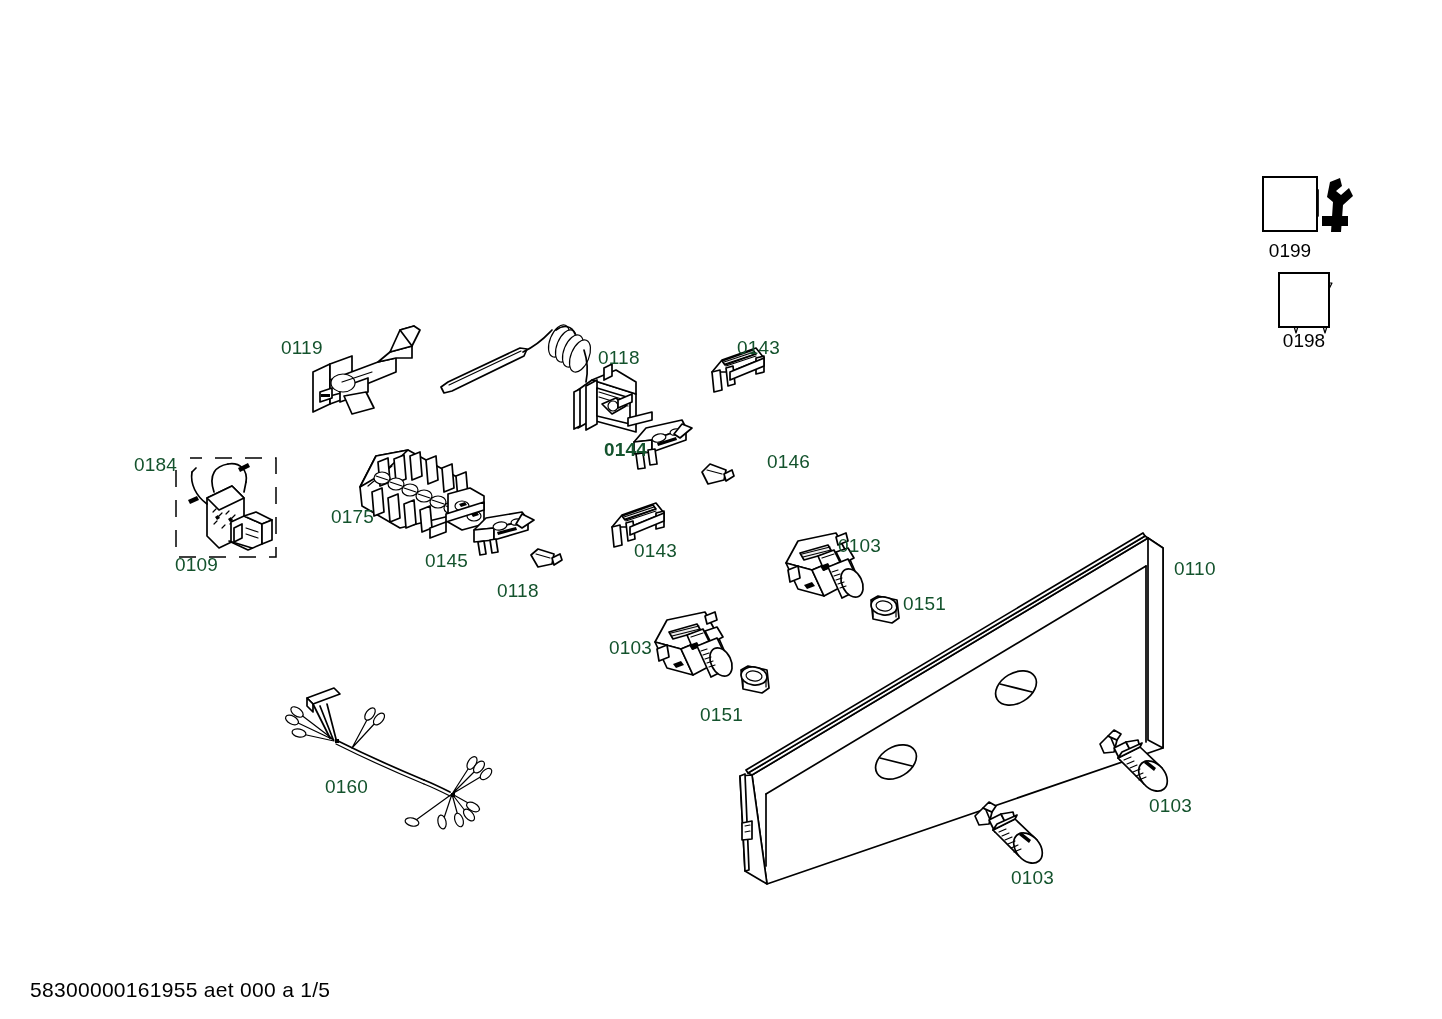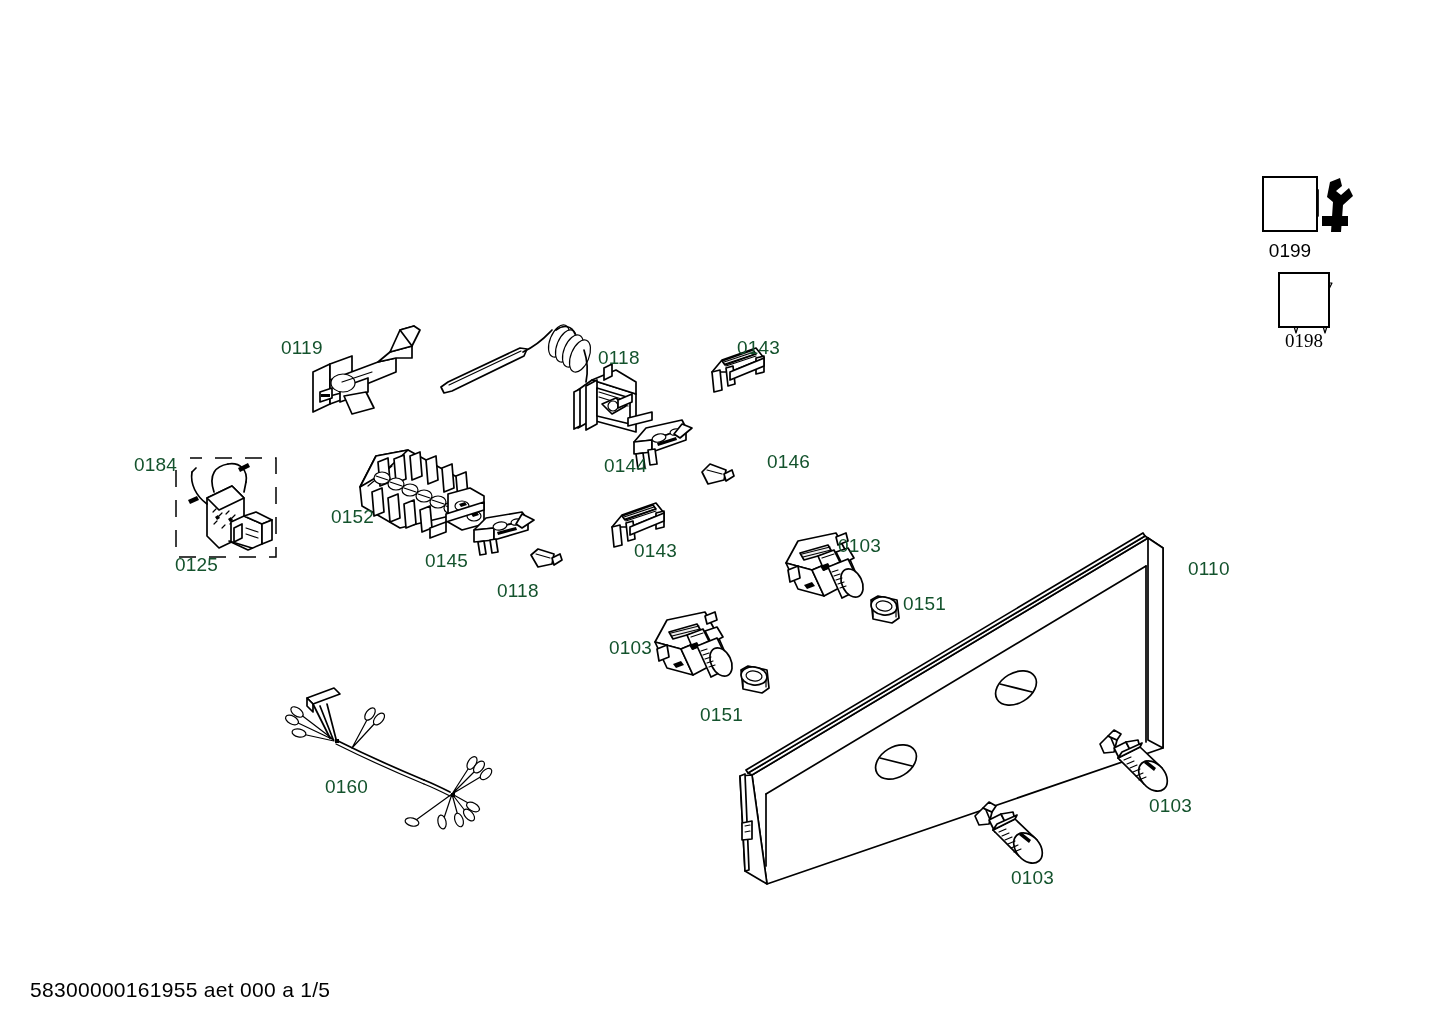--- a/index.html
+++ b/index.html
@@ -413,37 +413,37 @@
       <path class="fwT" d="M1322,291 h6 v32 l-3,10 l-3,-10 Z"></path>
       <path class="lnT" d="M1322,300 l6,3 M1322,305 l6,3 M1322,310 l6,3 M1322,315 l6,3 M1322,320 l6,3"></path>
     </g>
 
   </svg>
 
   <div class="legend-box" style="left:1262px; top:176px;"></div>
   <div class="legend-label" style="left:1290px; top:240px; transform:translateX(-50%);">0199</div>
 
   <div class="legend-box" style="left:1278px; top:272px; width:52px; height:56px;"></div>
-  <div class="legend-label" style="left:1304px; top:330px; transform:translateX(-50%);font-family:Liberation Serif, serif;">0198</div>
+  <div class="legend-label" style="left:1304px; top:330px; transform:translateX(-50%);">0198</div>
 
   <div class="label" style="left:281px;  top:338px;">0119</div>
   <div class="label" style="left:598px;  top:348px;">0118</div>
   <div class="label" style="left:737px;  top:338px;">0143</div>
-  <div class="label" style="left:604px;  top:456px;">0144</div>
+  <div class="label" style="left:604px;  top:440px;font-weight:bold;">0144</div>
   <div class="label" style="left:735px;  top:452px;margin-left:32px;">0146</div>
   <div class="label" style="left:134px;  top:455px;">0184</div>
-  <div class="label" style="left:175px;  top:555px;">0125</div>
-  <div class="label" style="left:331px;  top:507px;">0152</div>
+  <div class="label" style="left:175px;  top:555px;">0109</div>
+  <div class="label" style="left:331px;  top:507px;">0175</div>
   <div class="label" style="left:425px;  top:551px;">0145</div>
   <div class="label" style="left:497px;  top:581px;">0118</div>
   <div class="label" style="left:634px;  top:541px;">0143</div>
   <div class="label" style="left:838px;  top:536px;">0103</div>
   <div class="label" style="left:903px;  top:594px;">0151</div>
   <div class="label" style="left:609px;  top:638px;">0103</div>
   <div class="label" style="left:700px;  top:705px;">0151</div>
-  <div class="label" style="left:1174px; top:559px;margin-left:14px;">0110</div>
+  <div class="label" style="left:1174px; top:559px;">0110</div>
   <div class="label" style="left:1149px; top:796px;">0103</div>
   <div class="label" style="left:1011px; top:868px;">0103</div>
   <div class="label" style="left:325px;  top:777px;text-align:center;">0160</div>
 
   <div id="footer">58300000161955 aet 000 a 1/5</div>
 
 </div>
 
 </body></html>

